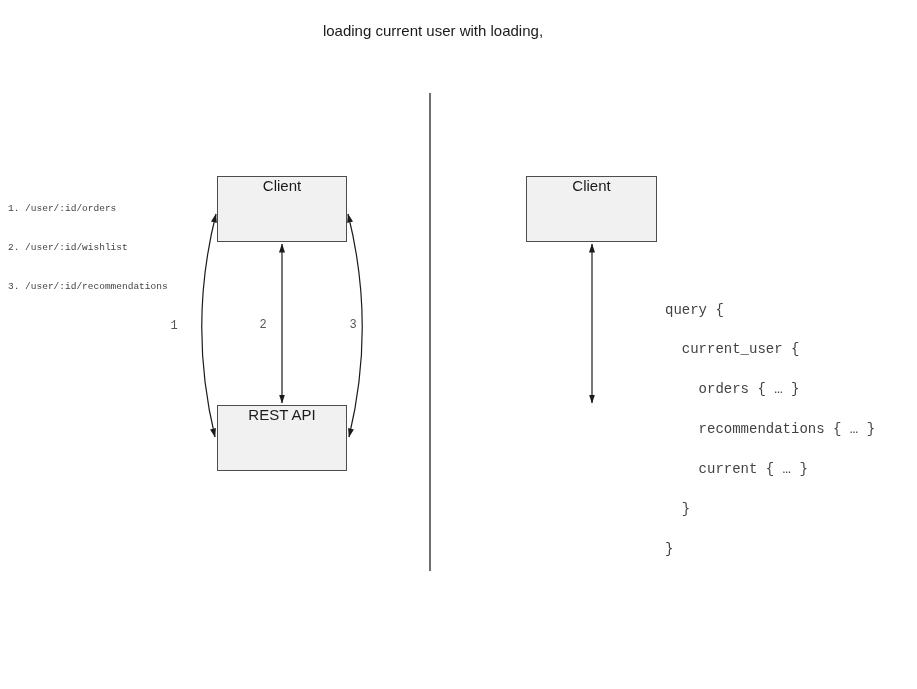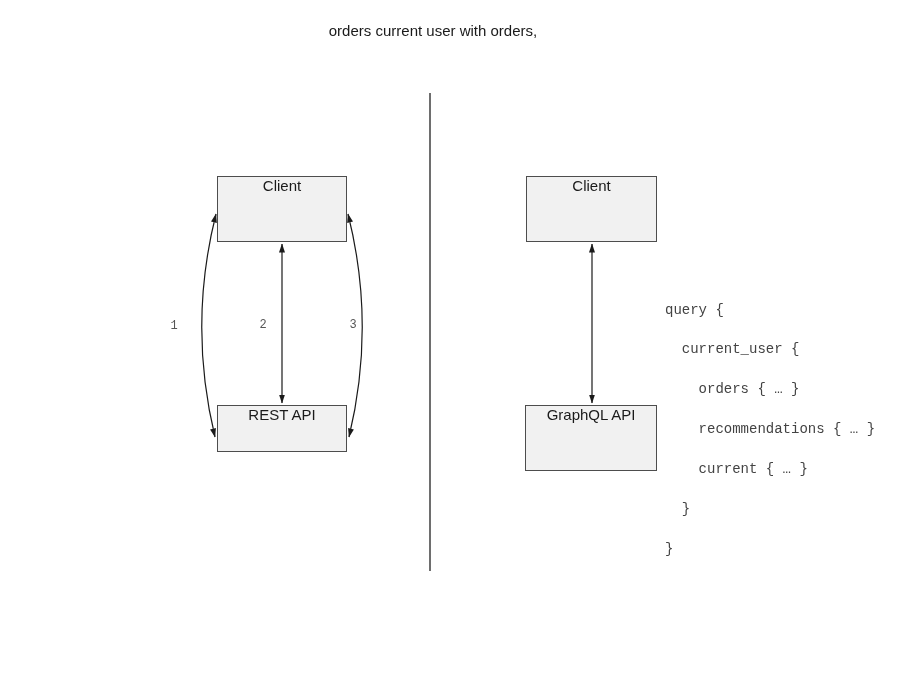--- a/index.html
+++ b/index.html
@@ -56,21 +56,21 @@
     position: absolute;
     background: var(--box-fill);
     border: 1px solid var(--box-border);
     display: flex;
     align-items: flex-start;
     justify-content: center;
     font-size: 15px;
     color: var(--label-text);
   }
   .box-client-left  { left: 217px; top: 176px; width: 130px; height: 66px; }
-  .box-rest-api     { left: 217px; top: 405px; width: 130px; height: 47px; }
+  .box-rest-api     { left: 217px; top: 405px; width: 130px; height: 66px; }
   .box-client-right { left: 526px; top: 176px; width: 131px; height: 66px; }
   .box-graphql-api  { left: 525px; top: 405px; width: 132px; height: 66px; }
   .mono {
     font-family: "Liberation Mono", "DejaVu Sans Mono", monospace;
     white-space: pre;
   }
   .endpoints {
     position: absolute;
     left: 8px;
     top: 176px;
@@ -96,55 +96,57 @@
   .num-1 { left: 174px; top: 326px; }
   .num-2 { left: 263px; top: 325px; }
   .num-3 { left: 353px; top: 325px; }
 </style>
 </head>
 <body>
 
 <div class="canvas">
 
   <div class="title">
-    <div>orders current user with orders,</div>
+    <div>loading current user with loading,</div>
   </div>
 
   <div class="divider"></div>
 
   <svg class="arrow-layer" viewBox="0 0 917 689" xmlns="http://www.w3.org/2000/svg" aria-hidden="true">
     <defs>
       <marker id="ah" viewBox="0 0 9 6" markerWidth="9" markerHeight="6" refX="8.5" refY="3" orient="auto-start-reverse" markerUnits="userSpaceOnUse">
         <path class="arrowhead" d="M0,0 L9,3 L0,6 Z"></path>
       </marker>
     </defs>
     <path class="arrow-path" d="M216 214 Q188 325 215 437" marker-start="url(#ah)" marker-end="url(#ah)"></path>
     <path class="arrow-path" d="M282 244 L282 403" marker-start="url(#ah)" marker-end="url(#ah)"></path>
     <path class="arrow-path" d="M348 214 Q376 325 349 437" marker-start="url(#ah)" marker-end="url(#ah)"></path>
     <path class="arrow-path" d="M592 244 L592 403" marker-start="url(#ah)" marker-end="url(#ah)"></path>
   </svg>
 
+  <div class="mono endpoints">
+    <div>1. /user/:id/orders</div>
+    <div>2. /user/:id/wishlist</div>
+    <div>3. /user/:id/recommendations</div>
+  </div>
 
   <div class="box box-client-left">
     <span>Client</span>
   </div>
   <div class="box box-rest-api">
     <span>REST API</span>
   </div>
 
   <span class="arrow-num num-1">1</span>
   <span class="arrow-num num-2">2</span>
   <span class="arrow-num num-3">3</span>
 
   <div class="box box-client-right">
     <span>Client</span>
   </div>
-  <div class="box box-graphql-api">
-    <span>GraphQL API</span>
-  </div>
 
   <div class="mono query">
     <div>query {</div>
     <div>  current_user {</div>
     <div>    orders { … }</div>
     <div>    recommendations { … }</div>
     <div>    current { … }</div>
     <div>  }</div>
     <div>}</div>
   </div>

